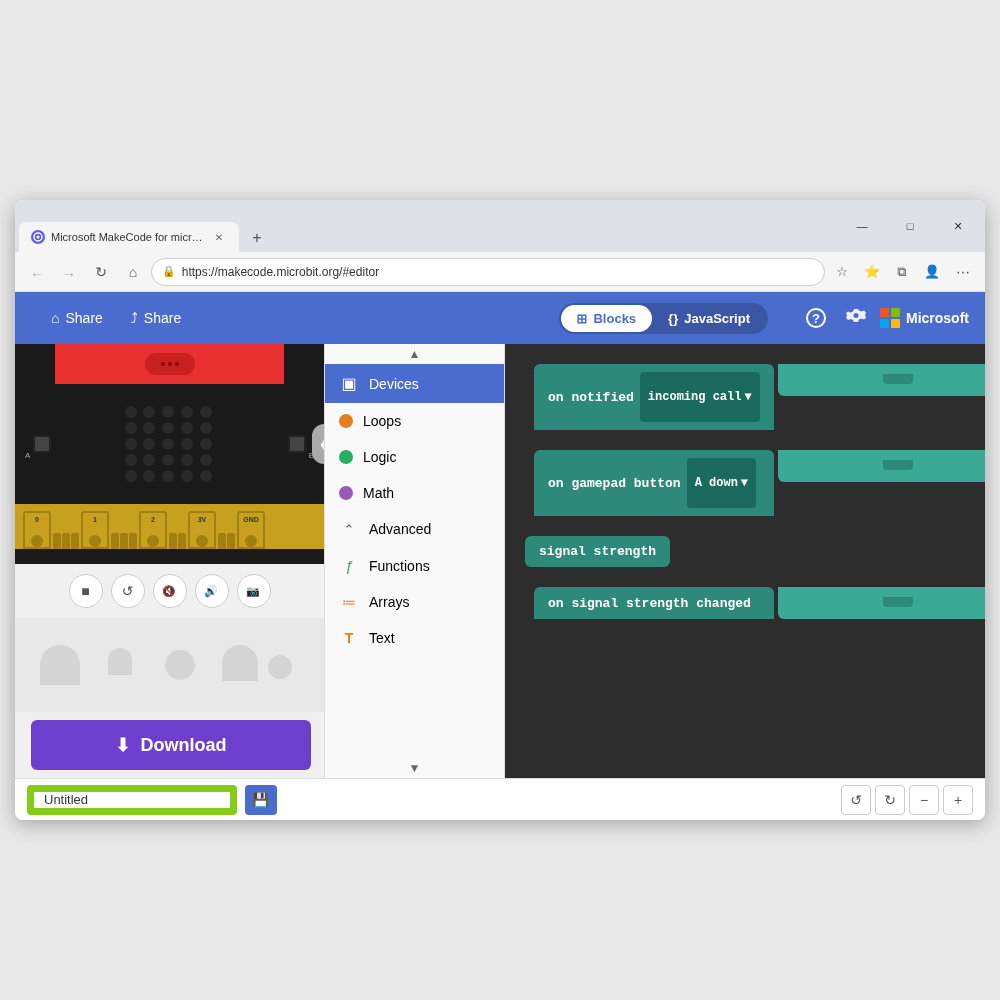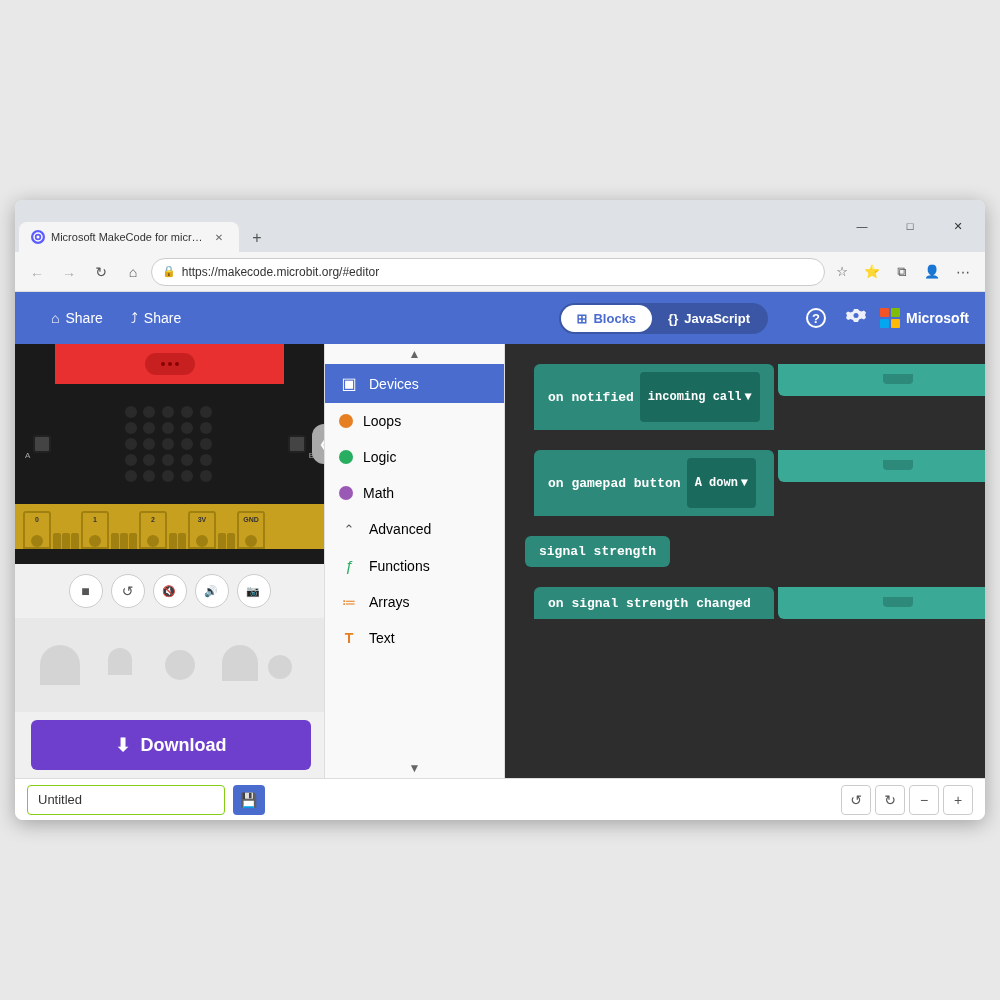--- a/index.html
+++ b/index.html
@@ -585,21 +585,21 @@
       background: white;
       border-top: 1px solid #ddd;
       display: flex;
       align-items: center;
       padding: 0 12px;
       gap: 8px;
     }
     .project-name-input {
       flex: 0 0 180px;
       height: 30px;
-      border: 1px solid #84cc16;
+      border: 7px solid #84cc16;
       border-radius: 4px;
       padding: 0 10px;
       font-size: 13px;
       color: #333;
     }
     .save-btn {
       width: 32px;
       height: 30px;
       background: #4a6cce;
       border-radius: 4px;

